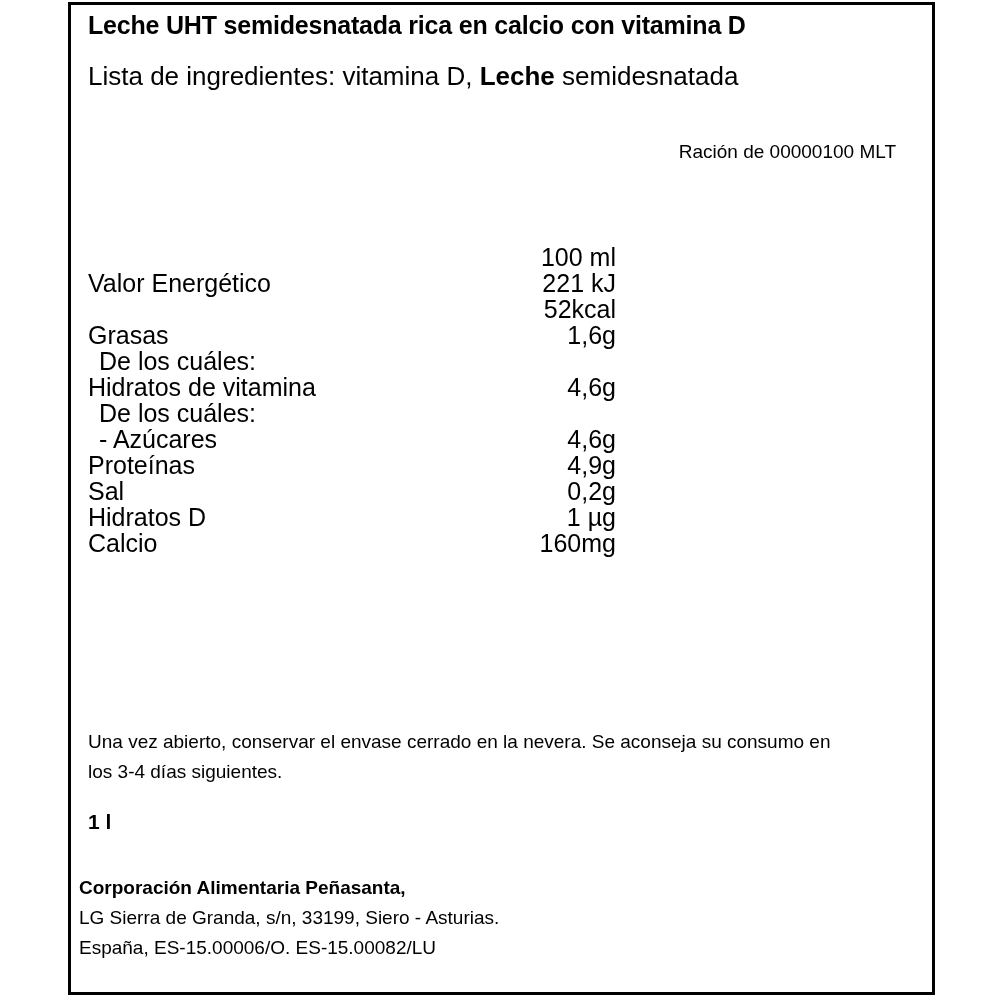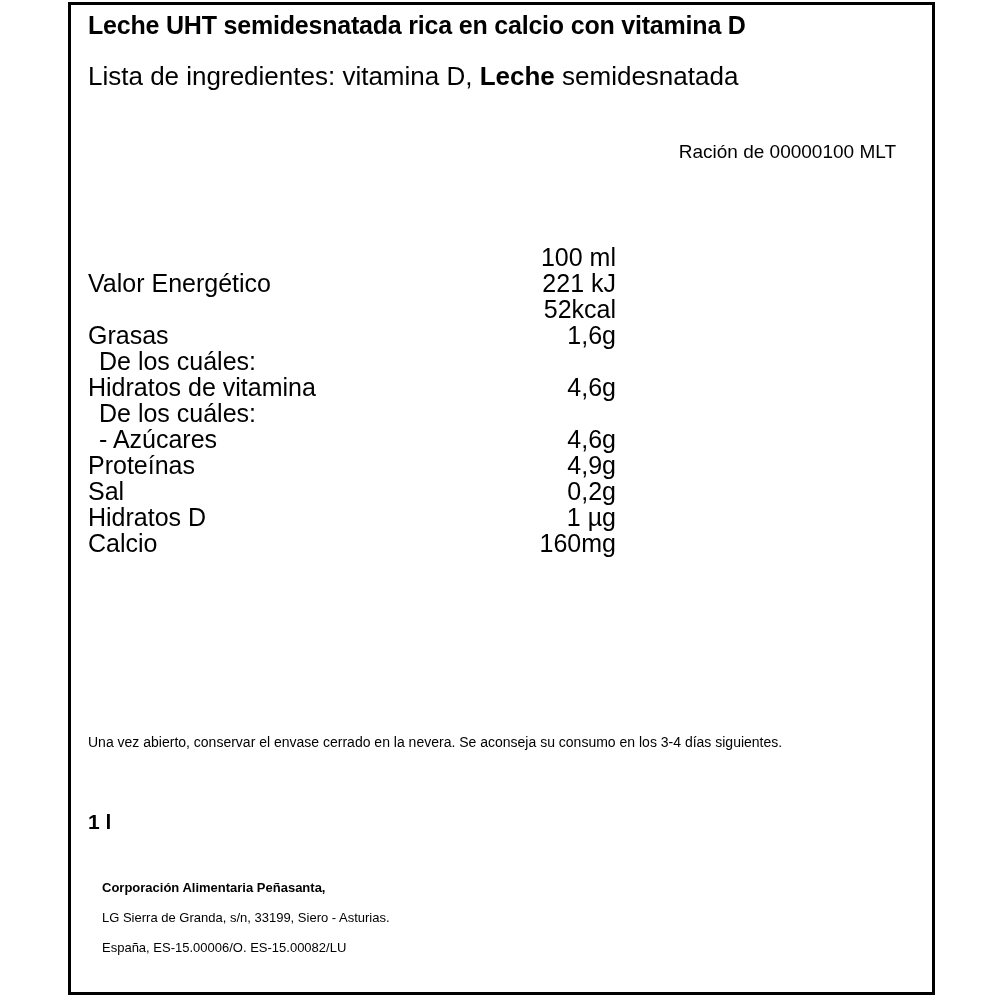--- a/index.html
+++ b/index.html
@@ -90,35 +90,35 @@
     top: 0;
     width: 300px;
     text-align: right;
     white-space: nowrap;
   }
   .storage-text {
     position: absolute;
     left: 17px;
     top: 722px;
     width: 762px;
-    font-size: 14px;
+    font-size: 19px;
     line-height: 30px;
   }
   .quantity {
     position: absolute;
     left: 17px;
     top: 805px;
     font-size: 21px;
     font-weight: bold;
   }
   .company-block {
     position: absolute;
-    left: 31px;
+    left: 8px;
     top: 868px;
-    font-size: 13px;
+    font-size: 19px;
     line-height: 30px;
   }
   .company-name {
     font-weight: bold;
   }
   .company-addr {
     font-weight: normal;
     white-space: nowrap;
   }
 </style>

